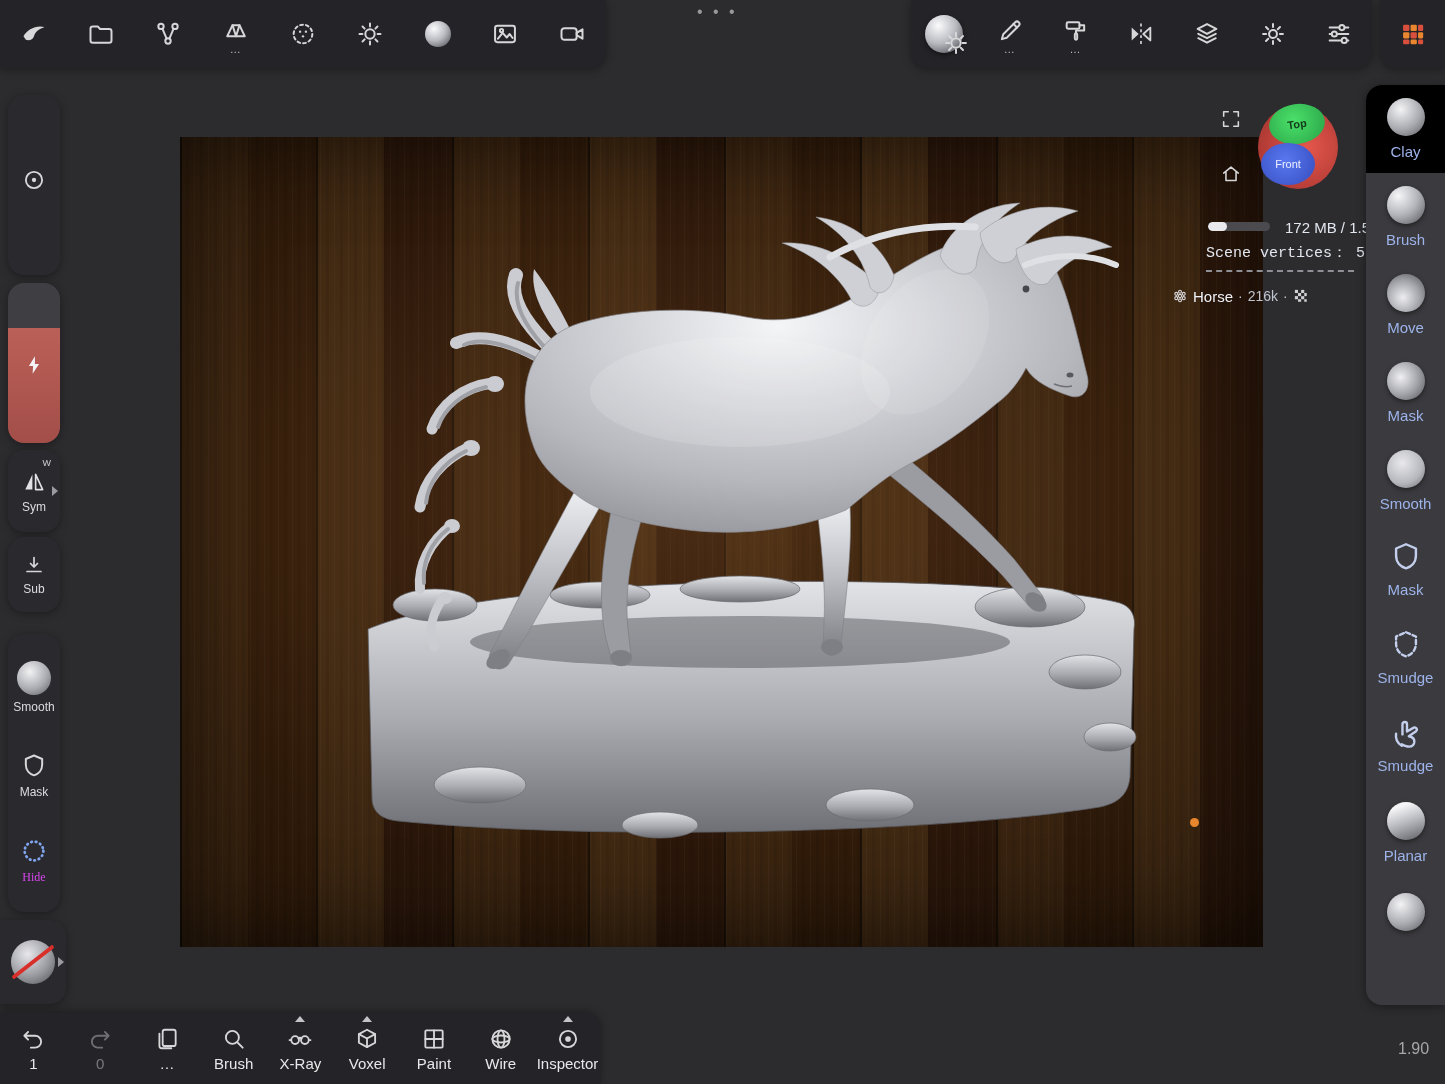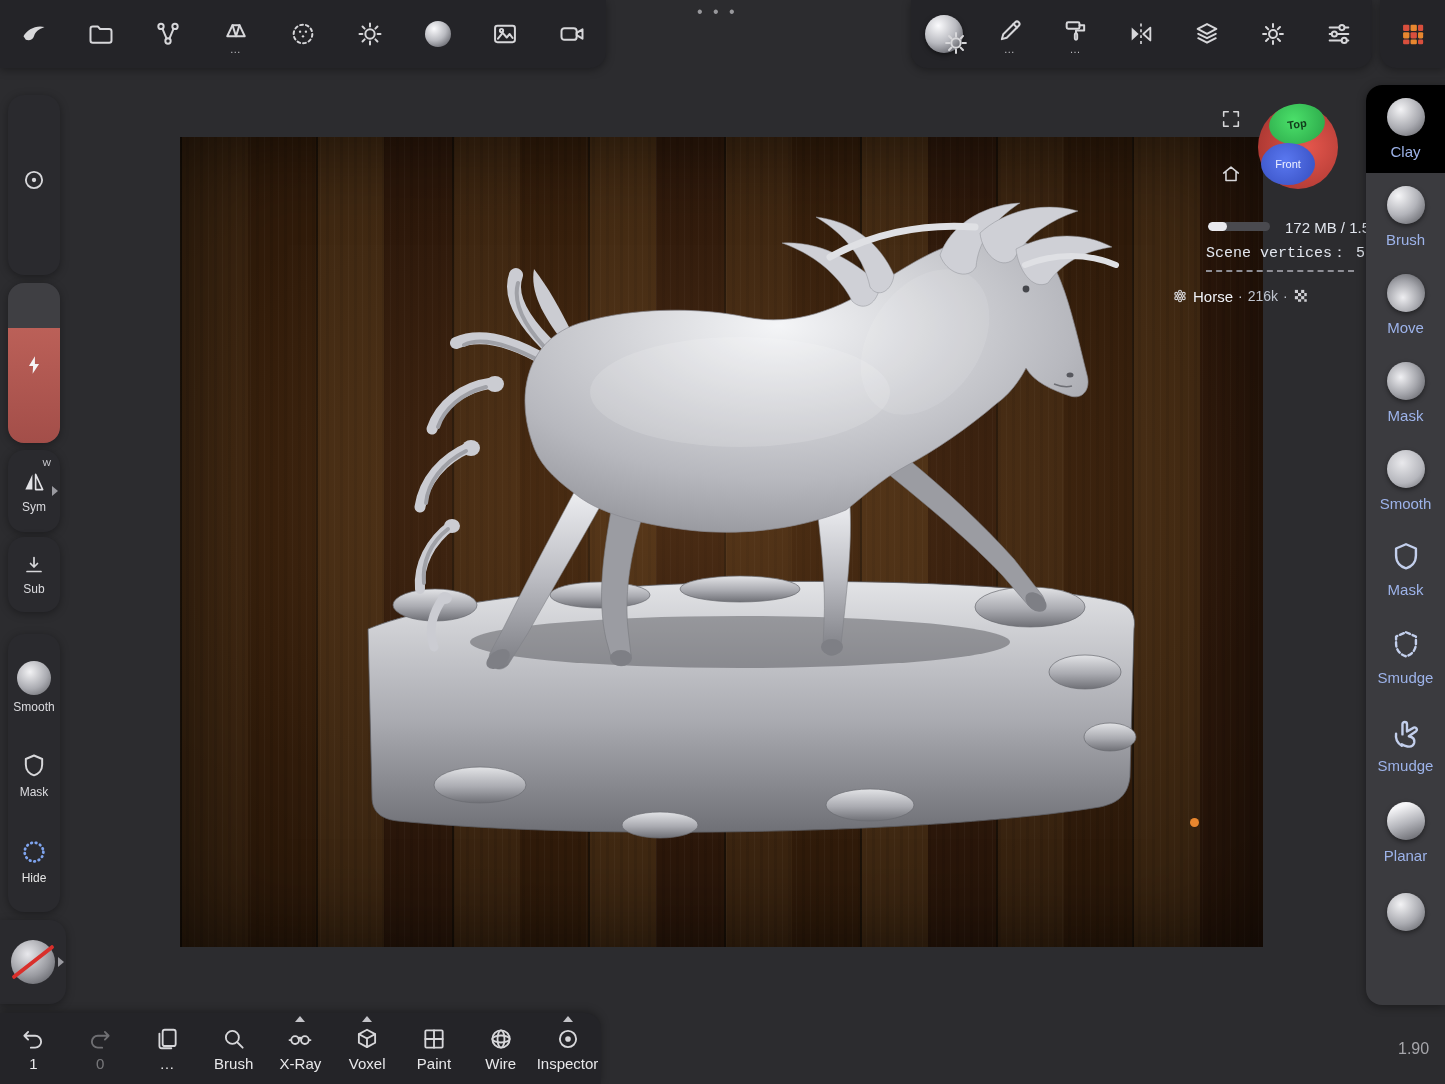--- a/index.html
+++ b/index.html
@@ -37,21 +37,21 @@
       box-shadow:0 2px 8px rgba(0,0,0,.35);display:flex;flex-direction:column;align-items:center;}
   .lp-a{top:95px;height:180px;justify-content:flex-start;padding-top:72px;box-sizing:border-box;}
   .lp-b{top:283px;height:160px;overflow:hidden;padding:0;}
   .lp-b .track-top{width:100%;height:45px;background:#3f3f43;}
   .lp-b .track-red{width:100%;flex:1;background:linear-gradient(#bb6058,#a34e49);display:flex;justify-content:center;padding-top:26px;box-sizing:border-box;}
   .lp-sym{top:450px;height:82px;justify-content:center;gap:5px;}
   .lp-sub{top:537px;height:75px;justify-content:center;gap:4px;align-items:center;}
   .lp-tools{top:634px;height:278px;justify-content:space-around;padding:8px 0;box-sizing:border-box;}
   .lp-none{top:920px;left:0;width:66px;height:84px;border-radius:0 16px 16px 0;justify-content:center;}
   .lp .lbl{font-size:12px;color:#dcdce0;}
-  .lp .lbl-blue{color:#e5e5e5;}
+  .lp .lbl-blue{color:#d946ef;font-family:Liberation Serif, serif;}
   .ltool{display:flex;flex-direction:column;align-items:center;gap:5px;cursor:pointer;}
   .sphere-sm{width:34px;height:34px;border-radius:50%;
       background:radial-gradient(circle at 38% 32%, #f2f2f4, #aaabb1 55%, #636469 95%);}
   .sphere-none{width:44px;height:44px;border-radius:50%;position:relative;
       background:radial-gradient(circle at 38% 32%, #e8e8ec, #9a9ba1 55%, #55565c 95%);}
   .red-slash{position:absolute;left:-4px;top:20px;width:52px;height:4px;background:#d92f2b;transform:rotate(-38deg);border-radius:2px;}
   .flyout{position:absolute;right:2px;top:50%;margin-top:-5px;width:0;height:0;
       border-top:5px solid transparent;border-bottom:5px solid transparent;border-left:6px solid #9a9aa0;}
   .sym-w{position:absolute;top:8px;right:9px;font-size:9px;color:#cfcfd4;}
   

